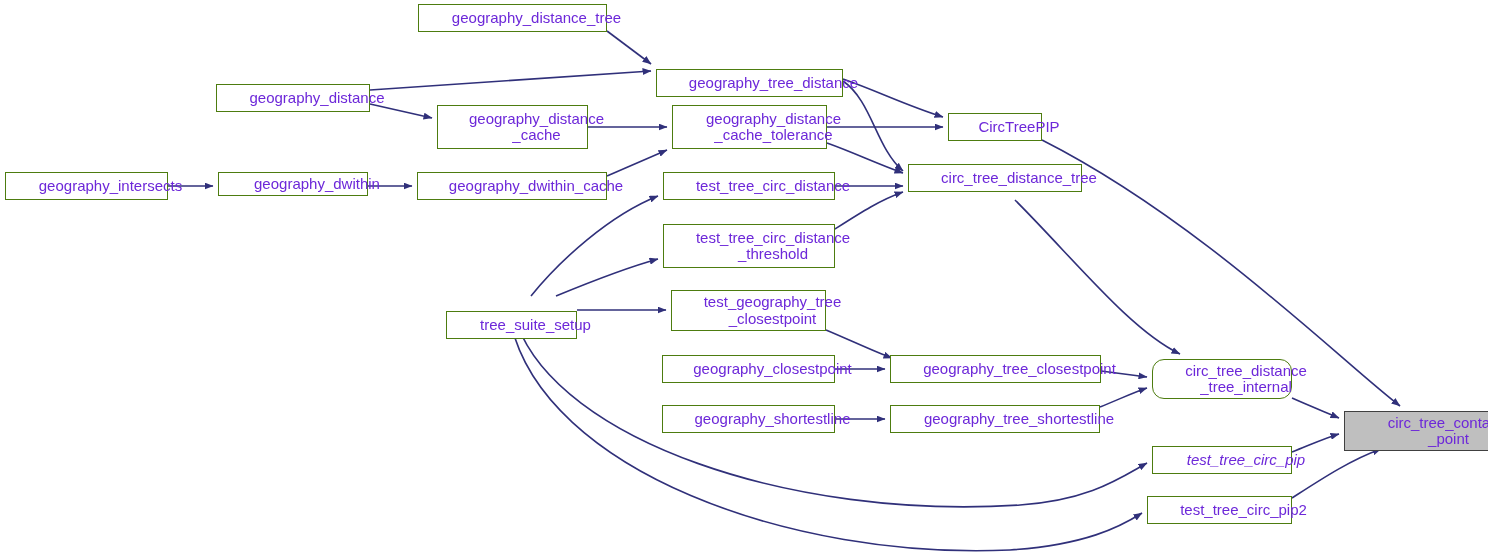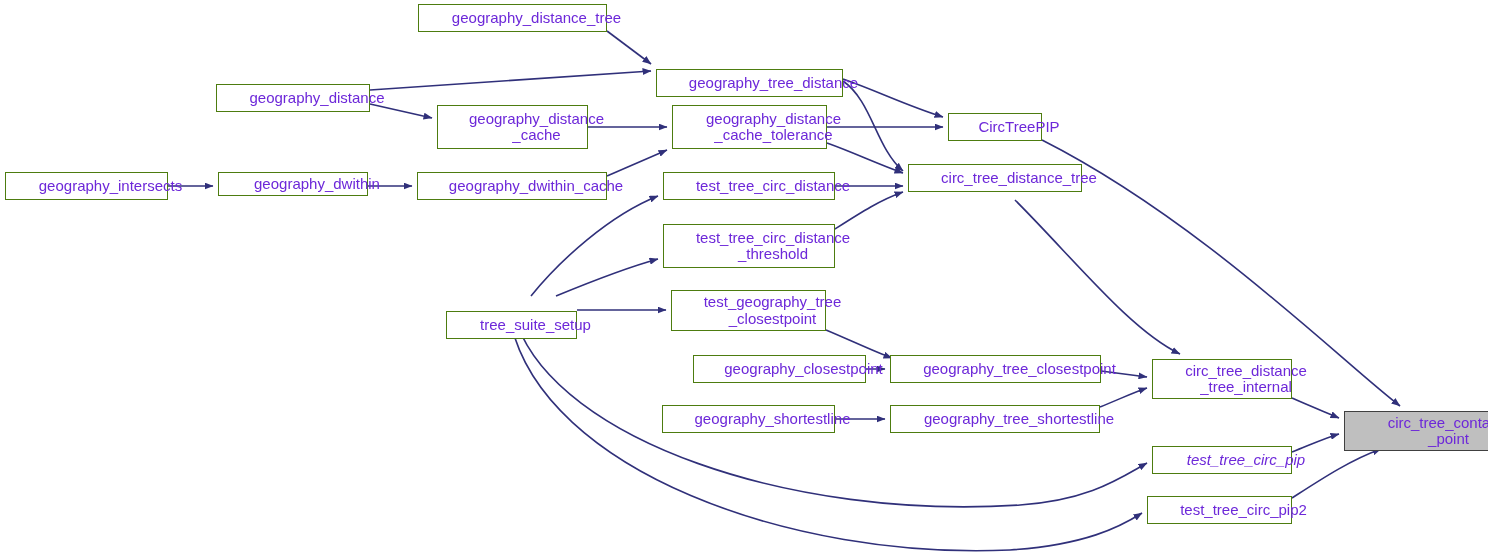--- a/index.html
+++ b/index.html
@@ -64,23 +64,23 @@
       <div class="node" style="left: 5px; top: 172px; width: 163px; height: 28px;">geography_intersects</div>
       <div class="node" style="left: 218px; top: 172px; width: 150px; height: 24px;">geography_dwithin</div>
       <div class="node" style="left: 417px; top: 172px; width: 190px; height: 28px;">geography_dwithin_cache</div>
       <div class="node" style="left: 663px; top: 172px; width: 172px; height: 28px;">test_tree_circ_distance</div>
       <div class="node" style="left: 908px; top: 164px; width: 174px; height: 28px;">circ_tree_distance_tree</div>
       <div class="node" style="left: 663px; top: 224px; width: 172px; height: 44px;">test_tree_circ_distance
 _threshold</div>
       <div class="node" style="left: 671px; top: 290px; width: 155px; height: 41px;">test_geography_tree
 _closestpoint</div>
       <div class="node" style="left: 446px; top: 296px; width: 131px; height: 28px; margin-top: 15px;">tree_suite_setup</div>
-      <div class="node" style="left: 662px; top: 355px; width: 173px; height: 28px; margin-left: 31px;">geography_closestpoint</div>
+      <div class="node" style="left: 662px; top: 355px; width: 173px; height: 28px;">geography_closestpoint</div>
       <div class="node" style="left: 890px; top: 355px; width: 211px; height: 28px;">geography_tree_closestpoint</div>
-      <div class="node" style="left: 1152px; top: 359px; width: 140px; height: 40px;">circ_tree_distance
+      <div class="node" style="left: 1152px; top: 359px; width: 140px; height: 40px; border-radius: 12px;">circ_tree_distance
 _tree_internal</div>
       <div class="node" style="left: 662px; top: 405px; width: 173px; height: 28px;">geography_shortestline</div>
       <div class="node" style="left: 890px; top: 405px; width: 210px; height: 28px;">geography_tree_shortestline</div>
       <div class="node highlight" style="left: 1344px; top: 411px; width: 161px; height: 40px;">circ_tree_contains
 _point</div>
       <div class="node" style="left: 1152px; top: 446px; width: 140px; height: 28px; font-style: italic;">test_tree_circ_pip</div>
       <div class="node" style="left: 1147px; top: 496px; width: 145px; height: 28px;">test_tree_circ_pip2</div>
     </div>
 </div>
 

